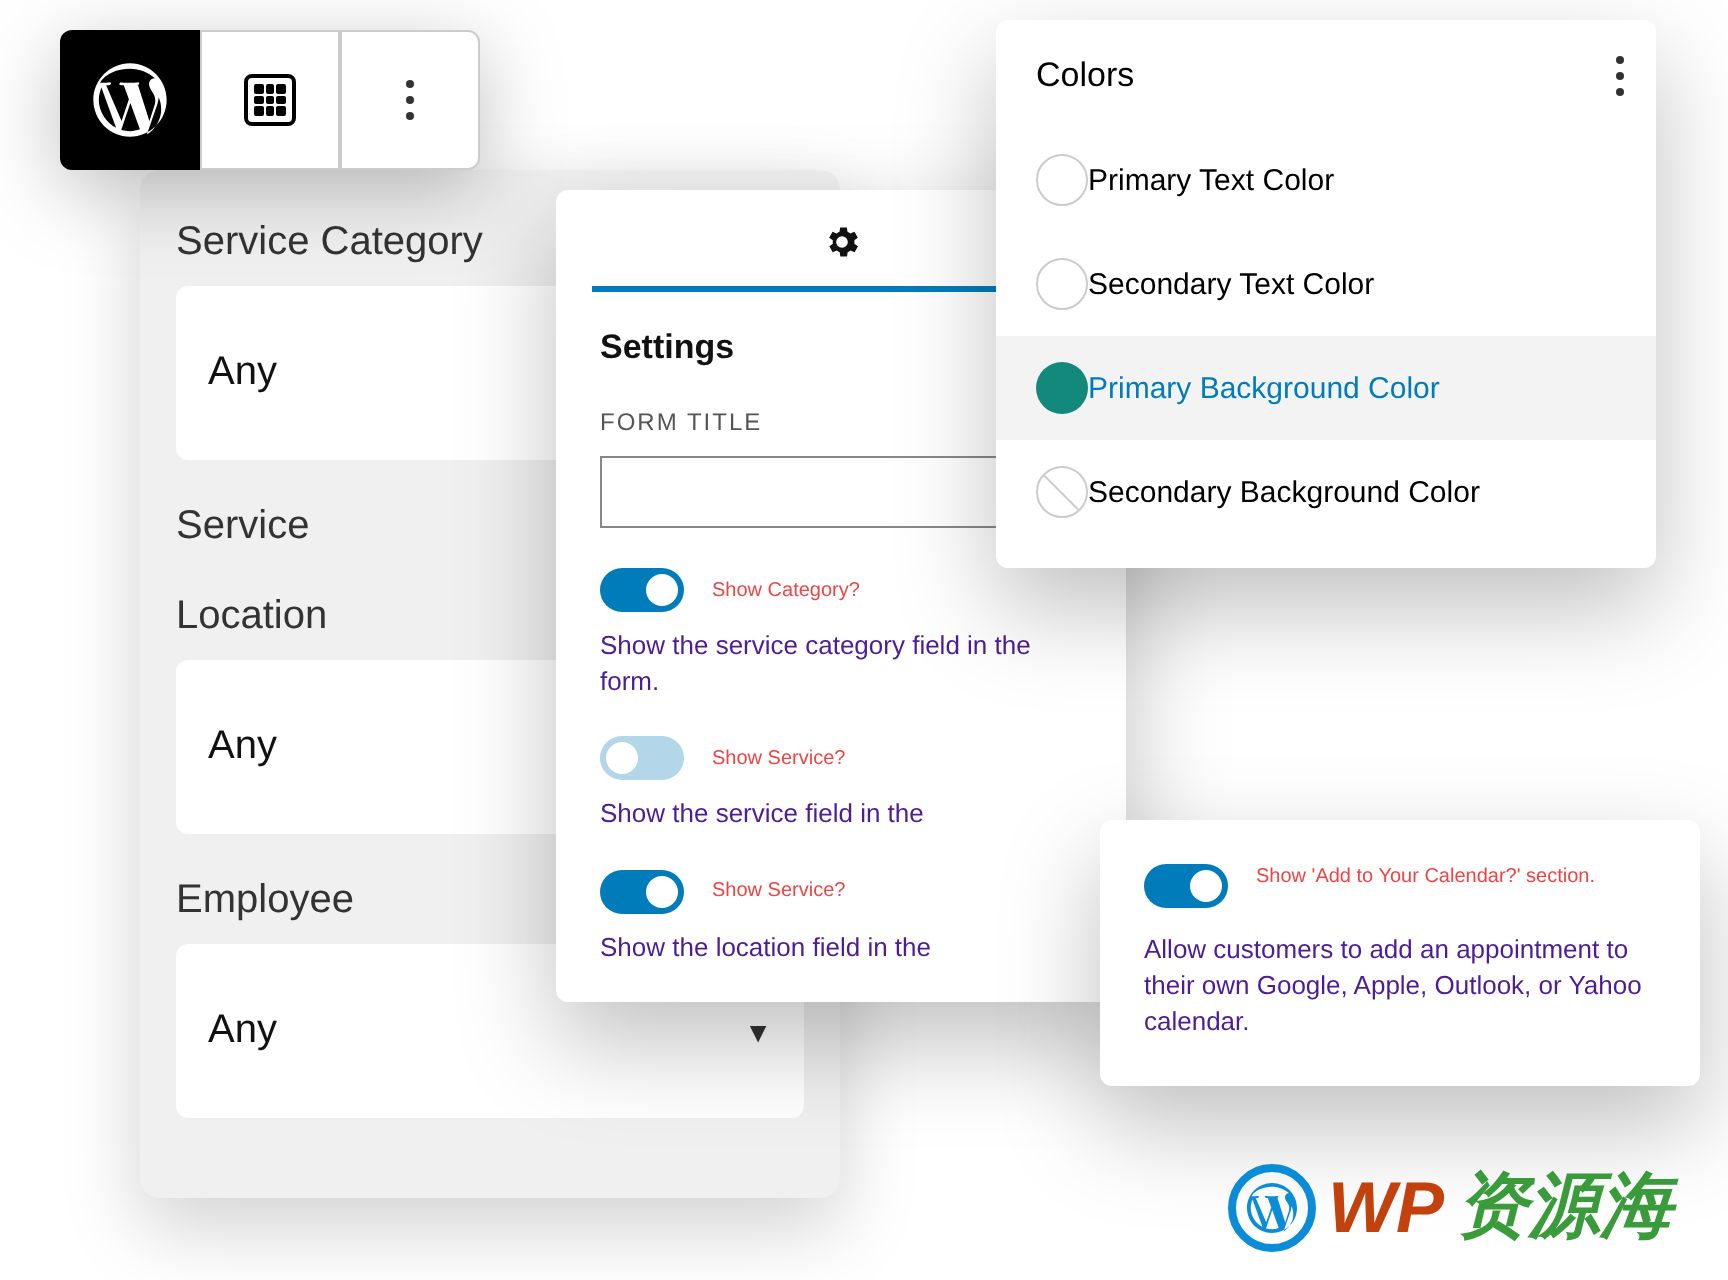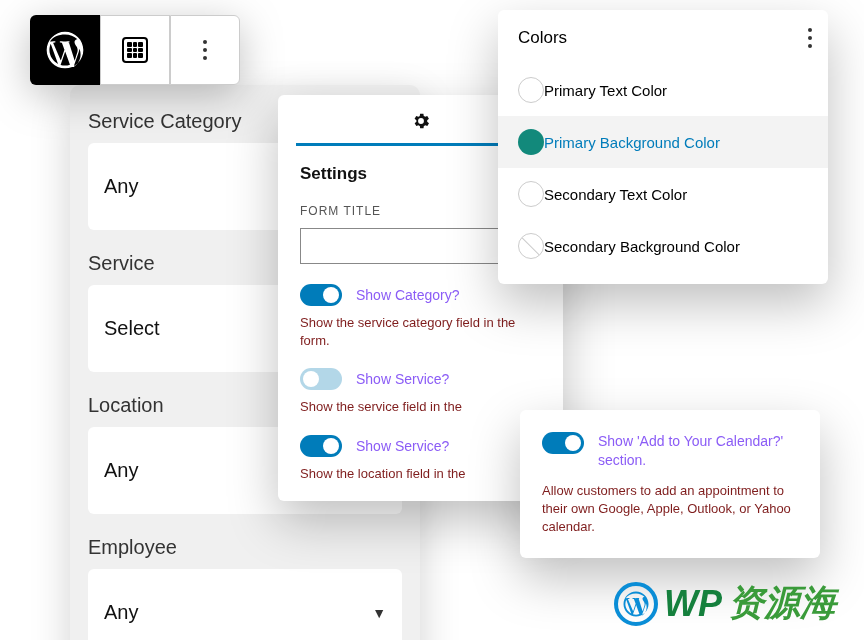--- a/index.html
+++ b/index.html
@@ -23,46 +23,46 @@
     .settings-title { font-size: 17px; font-weight: 600; color: #111; margin-bottom: 20px; }
     .settings-subtitle { font-size: 12px; letter-spacing: 1px; color: #555; margin-bottom: 10px; }
     .text-input { width: 100%; border: 1px solid #888; padding: 9px; font-size: 14px; margin-bottom: 20px; }
     .toggle-row { display: flex; align-items: center; gap: 14px; margin-bottom: 8px; }
     .toggle { width: 42px; height: 22px; border-radius: 11px; position: relative; flex-shrink: 0; }
     .toggle.on { background: #007cba; }
     .toggle.off { background: #b3d7e8; }
     .toggle::after { content: ''; position: absolute; width: 16px; height: 16px; border-radius: 50%; background: #fff; top: 3px; }
     .toggle.on::after { right: 3px; }
     .toggle.off::after { left: 3px; }
-    .toggle-label { font-size: 14px; color: #8b5cf6; }
-    .toggle-desc { font-size: 13px; color: #7f1d1d; margin-bottom: 18px; line-height: 1.4; }
+    .toggle-label { font-size: 10px; color: #ef4444; }
+    .toggle-desc { font-size: 13px; color: #4c1d95; margin-bottom: 18px; line-height: 1.4; }
 
     .colors-panel { position: absolute; top: 10px; left: 498px; width: 330px; background: #fff; border-radius: 6px; box-shadow: 0 20px 50px rgba(0,0,0,0.25); z-index: 8; padding-bottom: 12px; }
     .colors-header { display: flex; justify-content: space-between; align-items: center; padding: 18px 16px 16px 20px; text-align: center; }
     .colors-title { font-size: 17px; font-weight: 500; }
     .color-row { display: flex; align-items: center; padding: 13px 20px; font-size: 15px; cursor: pointer; }
     .color-row.selected { background: #f3f3f3; color: #007cba; font-weight: 500; }
     .swatch { width: 26px; height: 26px; border-radius: 50%; border: 1px solid #ccc; flex-shrink: 0; }
     .swatch.teal { background: #12897b; border: none; }
     .swatch.diag { position: relative; overflow: hidden; }
     .swatch.diag::after { content: ''; position: absolute; width: 140%; height: 1px; background: #ccc; top: 50%; left: -20%; transform: rotate(45deg); }
 
-    .calendar-card { position: absolute; top: 410px; left: 520px; width: 300px; background: #fff; border-radius: 6px; box-shadow: 0 20px 50px rgba(0,0,0,0.25); z-index: 6; padding: 22px; }
+    .calendar-card { position: absolute; top: 410px; left: 550px; width: 300px; background: #fff; border-radius: 6px; box-shadow: 0 20px 50px rgba(0,0,0,0.25); z-index: 6; padding: 22px; }
     .calendar-card .toggle-row { align-items: flex-start; }
     .calendar-card .toggle-label { line-height: 1.35; }
     .calendar-card .toggle-desc { margin-top: 12px; margin-bottom: 0; }
 
     .dots-v { display: flex; flex-direction: column; gap: 4px; }
     .dots-v span { width: 4px; height: 4px; background: #333; border-radius: 50%; }
     .grid-icon { width: 26px; height: 26px; border: 2px solid #000; border-radius: 4px; display: grid; grid-template-columns: repeat(3,1fr); grid-template-rows: repeat(3,1fr); gap: 1px; padding: 3px; }
     .grid-icon span { background: #000; border-radius: 1px; }
 
     .watermark { position: absolute; bottom: 12px; right: 28px; display: flex; align-items: center; gap: 6px; z-index: 20; font-weight: 700; font-size: 36px; font-style: italic; }
     .wm-logo { width: 44px; height: 44px; border-radius: 50%; border: 4px solid #0a8dd6; display: flex; align-items: center; justify-content: center; }
-    .wm-wp { color: #15803d; }
+    .wm-wp { color: #c2410c; }
     .wm-cn { color: #3a9b3a; }
   </style>
 </head>
 <body>
 
 <div class="toolbar">
   <div class="wp-logo">
     <svg viewBox="0 0 24 24">
         <path d="M12 2C6.5 2 2 6.5 2 12s4.5 10 10 10 10-4.5 10-10S17.5 2 12 2zM3.5 12c0-1.2.3-2.4.7-3.4l4 11C5.6 18.2 3.5 15.3 3.5 12zm8.5 8.5c-.8 0-1.6-.1-2.4-.3l2.5-7.4 2.6 7.2c-.9.3-1.8.5-2.7.5zm1.2-12.5c.5 0 1-.1 1-.1.5-.1.4-.8-.1-.7 0 0-1.4.1-2.3.1-.9 0-2.3-.1-2.3-.1-.5 0-.5.7-.1.7 0 0 .4.1.9.1l1.4 3.8-2 5.9L5.5 8c.5 0 1-.1 1-.1.5-.1.4-.8-.1-.7 0 0-1.4.1-2.3.1h-.3C5.3 4.9 8.4 3.5 12 3.5c2.6 0 5 1 6.8 2.6h-.1c-.9 0-1.5.8-1.5 1.6 0 .7.4 1.4.9 2.1.4.6.8 1.3.8 2.4 0 .7-.3 1.6-.7 2.7l-.9 2.9-3.1-9.8zm6.4 2.9c.6 1 .9 2.2.9 3.6 0 2.9-1.6 5.5-3.9 6.9l2.6-7.5c.5-1.2.6-2.2.6-3h-.2z"></path>
       </svg>
@@ -91,23 +91,20 @@
 
 <div class="form-card">
   <div class="field-group">
     <div class="field-label">Service Category</div>
     <div class="field-select">
         <span>Any</span>
       </div>
   </div>
   <div class="field-group">
     <div class="field-label">Service</div>
-    <div class="field-select">
-        <span>Select</span>
-      </div>
   </div>
   <div class="field-group">
     <div class="field-label">Location</div>
     <div class="field-select">
         <span>Any</span>
       </div>
   </div>
   <div class="field-group" style="margin-bottom:0">
     <div class="field-label">Employee</div>
     <div class="field-select">
@@ -151,27 +148,27 @@
     <div class="dots-v">
         <span></span>
         <span></span>
         <span></span>
       </div>
   </div>
   <div class="color-row">
     <div class="swatch"></div>
     <span>Primary Text Color</span>
   </div>
+  <div class="color-row">
+    <div class="swatch"></div>
+    <span>Secondary Text Color</span>
+  </div>
   <div class="color-row selected">
     <div class="swatch teal"></div>
     <span>Primary Background Color</span>
-  </div>
-  <div class="color-row">
-    <div class="swatch"></div>
-    <span>Secondary Text Color</span>
   </div>
   <div class="color-row">
     <div class="swatch diag"></div>
     <span>Secondary Background Color</span>
   </div>
 </div>
 
 <div class="calendar-card">
   <div class="toggle-row">
     <div class="toggle on"></div>

